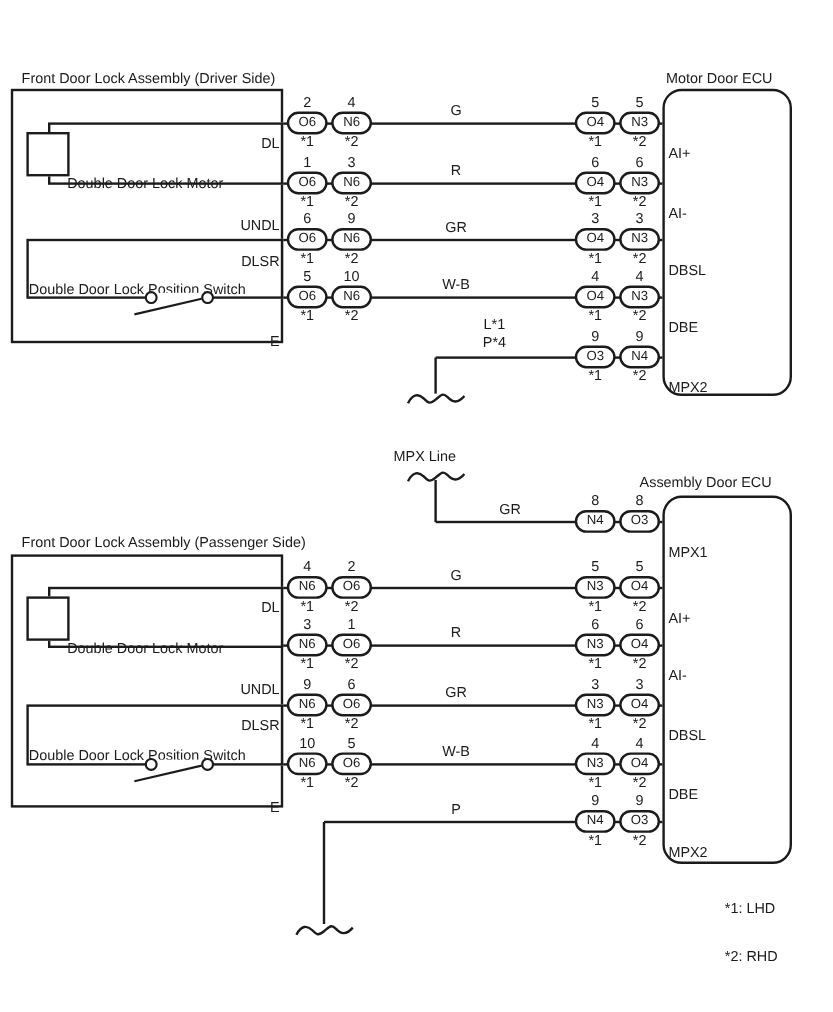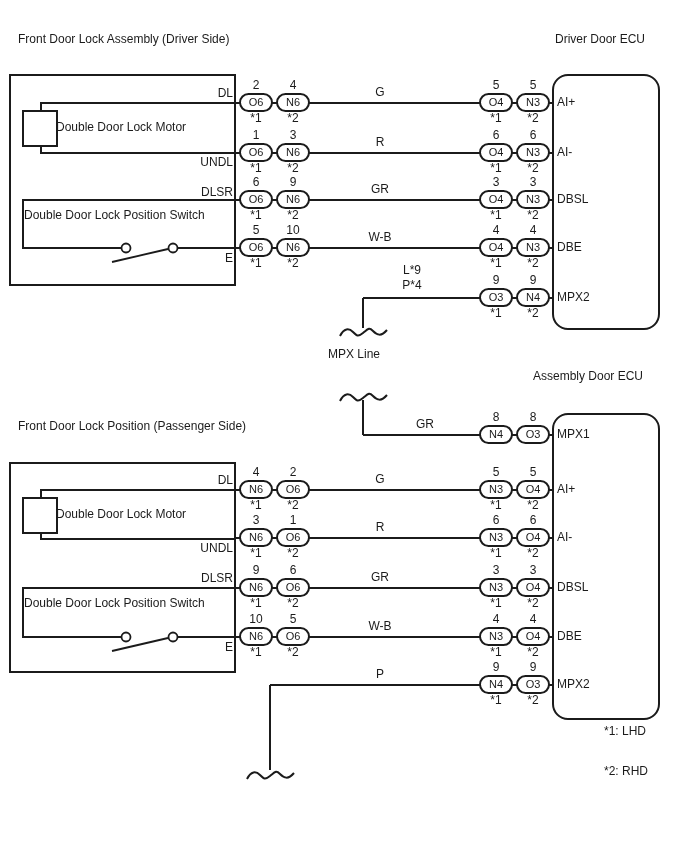--- a/index.html
+++ b/index.html
@@ -1,39 +1,39 @@
 <!DOCTYPE html>
 <html><head>
 <meta charset="utf-8">
 <style>
   html,body{margin:0;padding:0;background:#fff;}
   #stage{position:relative;width:694px;height:843px;background:#ffffff;overflow:hidden;
          font-family:"Liberation Sans",sans-serif;color:#1b1b1b;}
-  .t{position:absolute;font-size:12px;line-height:13px;white-space:nowrap;}
+  .t{position:absolute;font-size:12px;line-height:13px;white-space:nowrap;margin-top:26px;}
   .tr{text-align:right;}
   .tc{text-align:left;}
   .hl{position:absolute;height:2px;background:#1b1b1b;}
   .vl{position:absolute;width:2px;background:#1b1b1b;}
   .rect{position:absolute;border:2px solid #1b1b1b;background:#fff;box-sizing:border-box;}
   .ecu{position:absolute;border:2px solid #1b1b1b;border-radius:16px;background:#fff;box-sizing:border-box;}
   .oval{position:absolute;width:34px;height:19px;border:2px solid #1b1b1b;border-radius:10px;
         background:#fff;box-sizing:border-box;font-size:11px;line-height:15px;text-align:center;}
   .pin{position:absolute;width:34px;font-size:12px;line-height:13px;text-align:center;white-space:nowrap;}
   .mask{position:absolute;background:#fff;}
   svg{position:absolute;overflow:visible;}
 </style>
 </head>
 <body>
 
 <div id="stage">
 
   <div class="t" style="left:18px;top:33px">Front Door Lock Assembly (Driver Side)</div>
-  <div class="t" style="left:555px;top:33px">Driver Door ECU</div>
+  <div class="t" style="left:555px;top:33px">Motor Door ECU</div>
   <div class="t" style="left:533px;top:370px">Assembly Door ECU</div>
-  <div class="t" style="left:18px;top:420px">Front Door Lock Position (Passenger Side)</div>
+  <div class="t" style="left:18px;top:420px">Front Door Lock Assembly (Passenger Side)</div>
 
   <div class="rect" style="left:9px;top:74px;width:227px;height:212px"></div>
   <div class="ecu" style="left:552px;top:74px;width:108px;height:256px"></div>
   <div class="rect" style="left:9px;top:462px;width:227px;height:211px"></div>
   <div class="ecu" style="left:552px;top:413px;width:108px;height:307px"></div>
 
   <div class="rect" style="left:40px;top:102px;width:196px;height:52px"></div>
   <div class="rect" style="left:22px;top:110px;width:36px;height:37px"></div>
   <div class="t tc" style="left:56px;top:121px;width:180px">Double Door Lock Motor</div>
   <div class="rect" style="left:22px;top:199px;width:214px;height:50px"></div>
@@ -114,21 +114,21 @@
   <div class="pin" style="left:350px;top:231px;width:60px">W-B</div>
   <div class="pin" style="left:479px;top:224px">4</div>
   <div class="pin" style="left:516px;top:224px">4</div>
   <div class="oval" style="left:479px;top:238px">O4</div>
   <div class="oval" style="left:516px;top:238px">N3</div>
   <div class="pin" style="left:479px;top:257px">*1</div>
   <div class="pin" style="left:516px;top:257px">*2</div>
   <div class="t" style="left:557px;top:241px">DBE</div>
 
   <div class="pin" style="left:392px;top:263px;width:40px;line-height:15px">
-    <span>L*9</span><br>
+    <span>L*1</span><br>
     <span>P*4</span>
   </div>
   <div class="pin" style="left:479px;top:274px">9</div>
   <div class="pin" style="left:516px;top:274px">9</div>
   <div class="oval" style="left:479px;top:288px">O3</div>
   <div class="oval" style="left:516px;top:288px">N4</div>
   <div class="pin" style="left:479px;top:307px">*1</div>
   <div class="pin" style="left:516px;top:307px">*2</div>
   <div class="t" style="left:557px;top:291px">MPX2</div>
 

